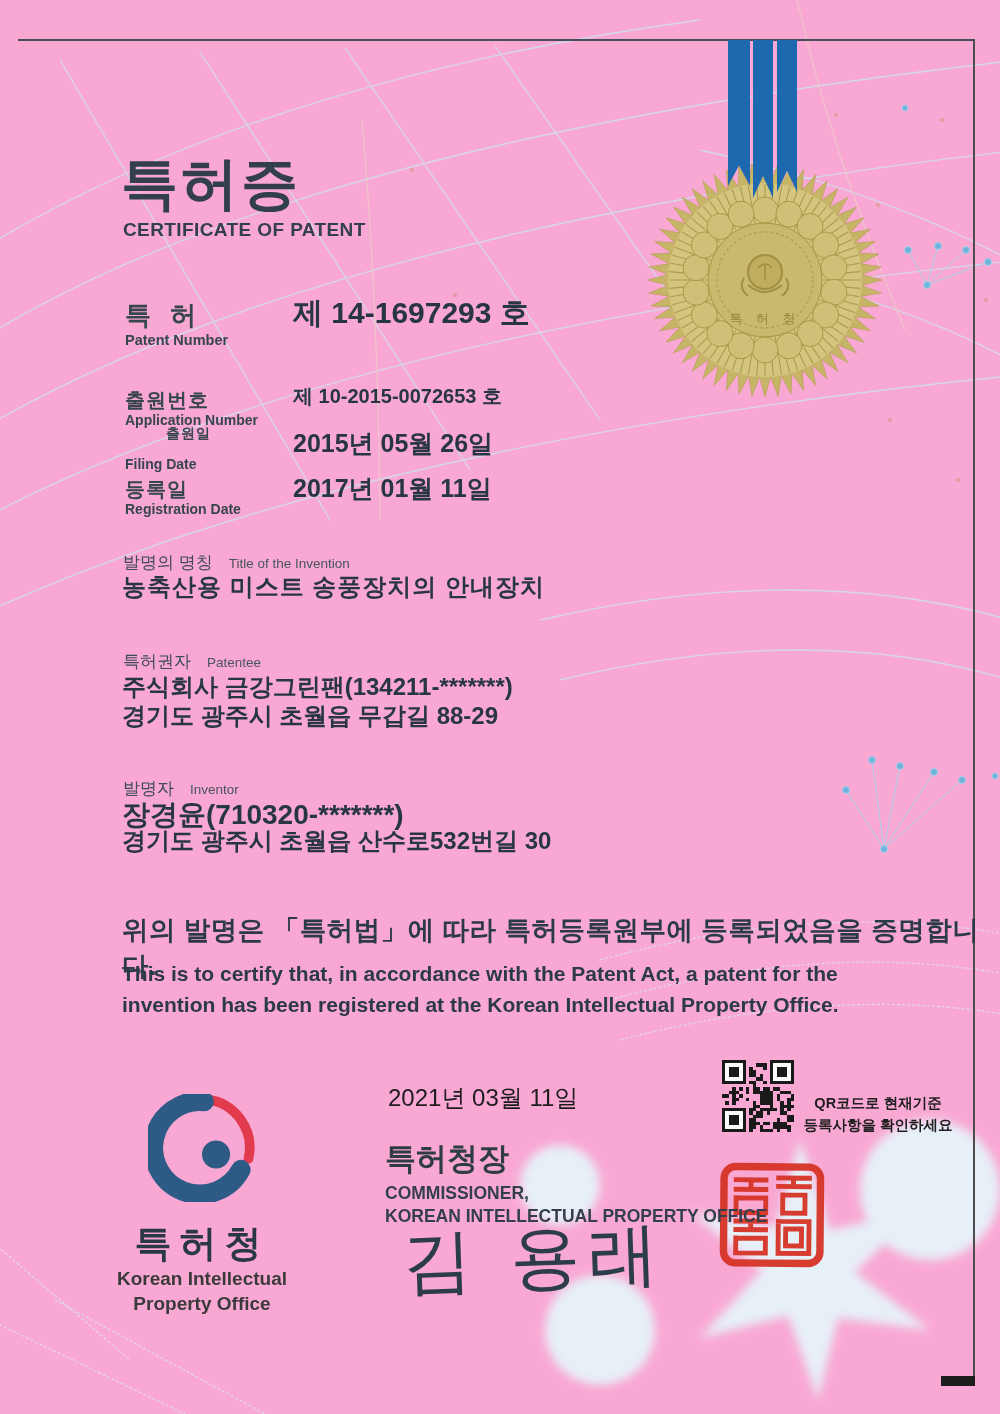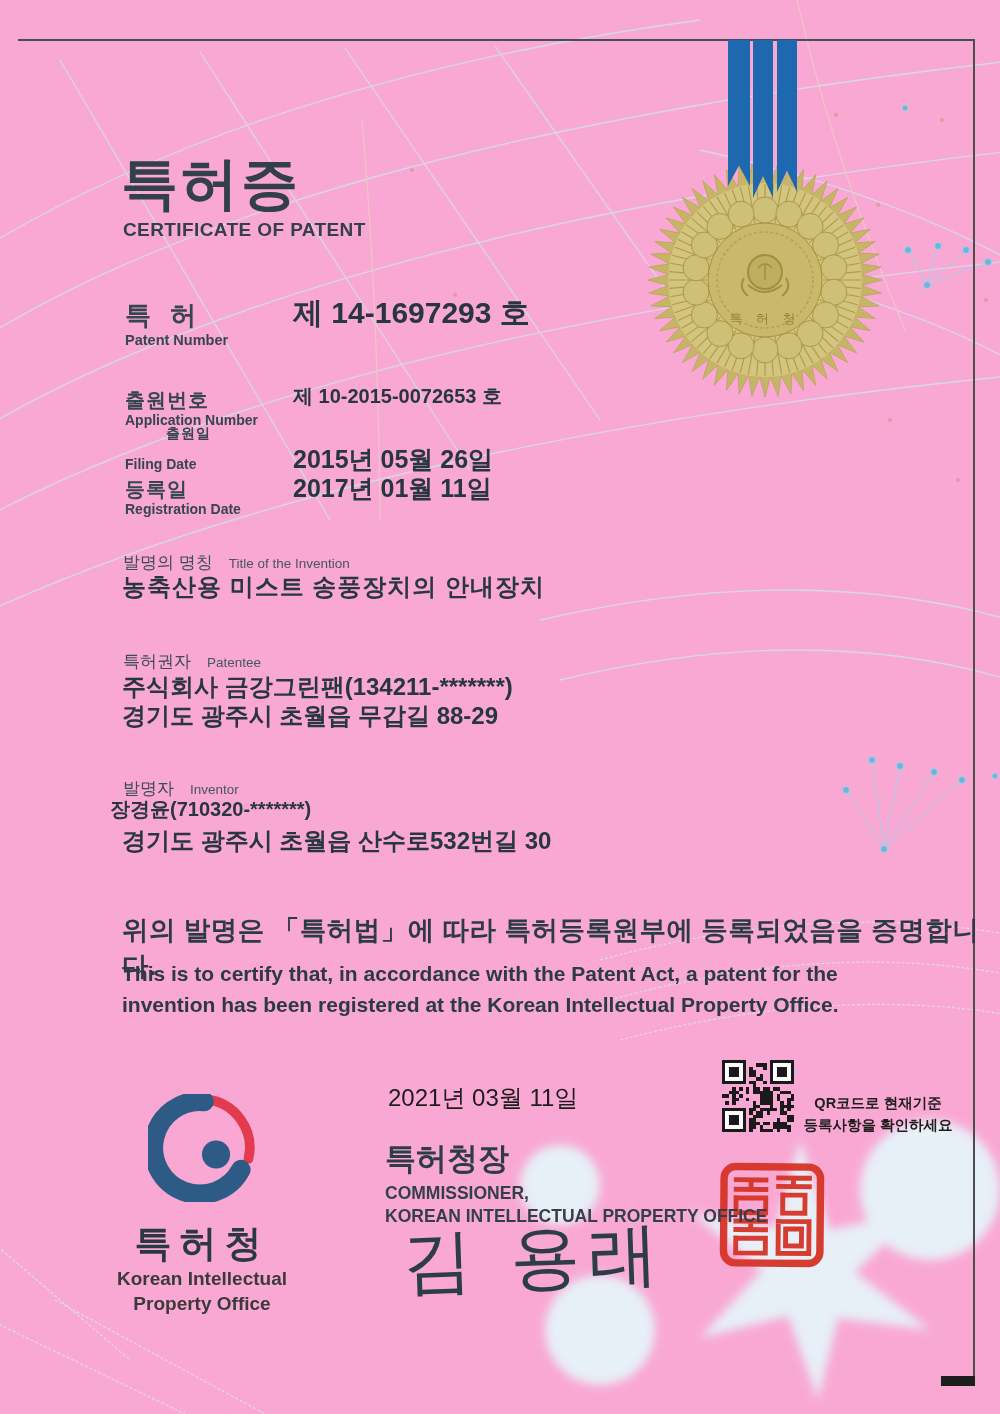--- a/index.html
+++ b/index.html
@@ -21,35 +21,35 @@
   .lab-en{font-weight:700;color:#37454f;}
   .val{font-weight:700;color:#273640;}
   .f-pat-ko{left:125px;top:298px;font-size:26px;letter-spacing:6px;}
   .f-pat-en{left:125px;top:332px;font-size:14.5px;}
   .f-pat-val{left:293px;top:293px;font-size:30px;}
   .f-app-ko{left:125px;top:387px;font-size:20px;letter-spacing:1px;}
   .f-app-en{left:125px;top:412px;font-size:14px;}
   .f-app-val{left:293px;top:383px;font-size:20px;}
   .f-fil-ko{left:125px;top:425px;font-size:14px;letter-spacing:1px;margin-left:41px;}
   .f-fil-en{left:125px;top:456px;font-size:14px;}
-  .f-fil-val{left:293px;top:427px;font-size:25px;margin-top:16px;}
+  .f-fil-val{left:293px;top:427px;font-size:25px;}
   .f-reg-ko{left:125px;top:476px;font-size:20px;letter-spacing:1px;}
   .f-reg-en{left:125px;top:501px;font-size:14px;}
   .f-reg-val{left:293px;top:472px;font-size:25px;}
   
   .sec-label{display:flex;align-items:baseline;gap:16px;z-index:2;}
   .sec-label .ko{font-size:17px;font-weight:500;color:#3c4b57;}
   .sec-label .en{font-size:13.5px;font-weight:400;color:#47555f;}
   .inv-label{left:123px;top:551px;}
   .inv-title{left:122px;top:571px;font-size:24px;letter-spacing:1px;}
   .ptt-label{left:123px;top:650px;}
   .ptt-name{left:122px;top:671px;font-size:24px;}
   .ptt-addr{left:122px;top:700px;font-size:24px;}
   .invr-label{left:123px;top:777px;}
-  .invr-name{left:110px;top:796px;font-size:20px;}
+  .invr-name{left:122px;top:796px;font-size:28px;}
   .invr-addr{left:122px;top:825px;font-size:24px;}
   
   .stmt-ko{left:122px;top:912px;font-size:26.5px;font-weight:700;color:#2c3a45;letter-spacing:.5px;z-index:2;}
   .stmt-en{left:122px;top:958px;font-size:21px;font-weight:700;color:#2c3a45;line-height:31px;z-index:2;}
   
   .issue-date{left:388px;top:1082px;font-size:24px;font-weight:500;color:#1c1c1c;z-index:2;}
   .comm-ko{left:385px;top:1138px;font-size:31px;font-weight:800;color:#2f3c46;z-index:2;}
   .comm-en{left:385px;top:1182px;font-size:17.5px;font-weight:700;color:#333f4a;line-height:23px;z-index:3;}
   .signature{left:402px;top:1212px;font-size:70px;font-weight:400;color:#2c3d49;
     font-family:"DejaVu Serif",serif;letter-spacing:8px;transform:rotate(-2deg);z-index:2;}

